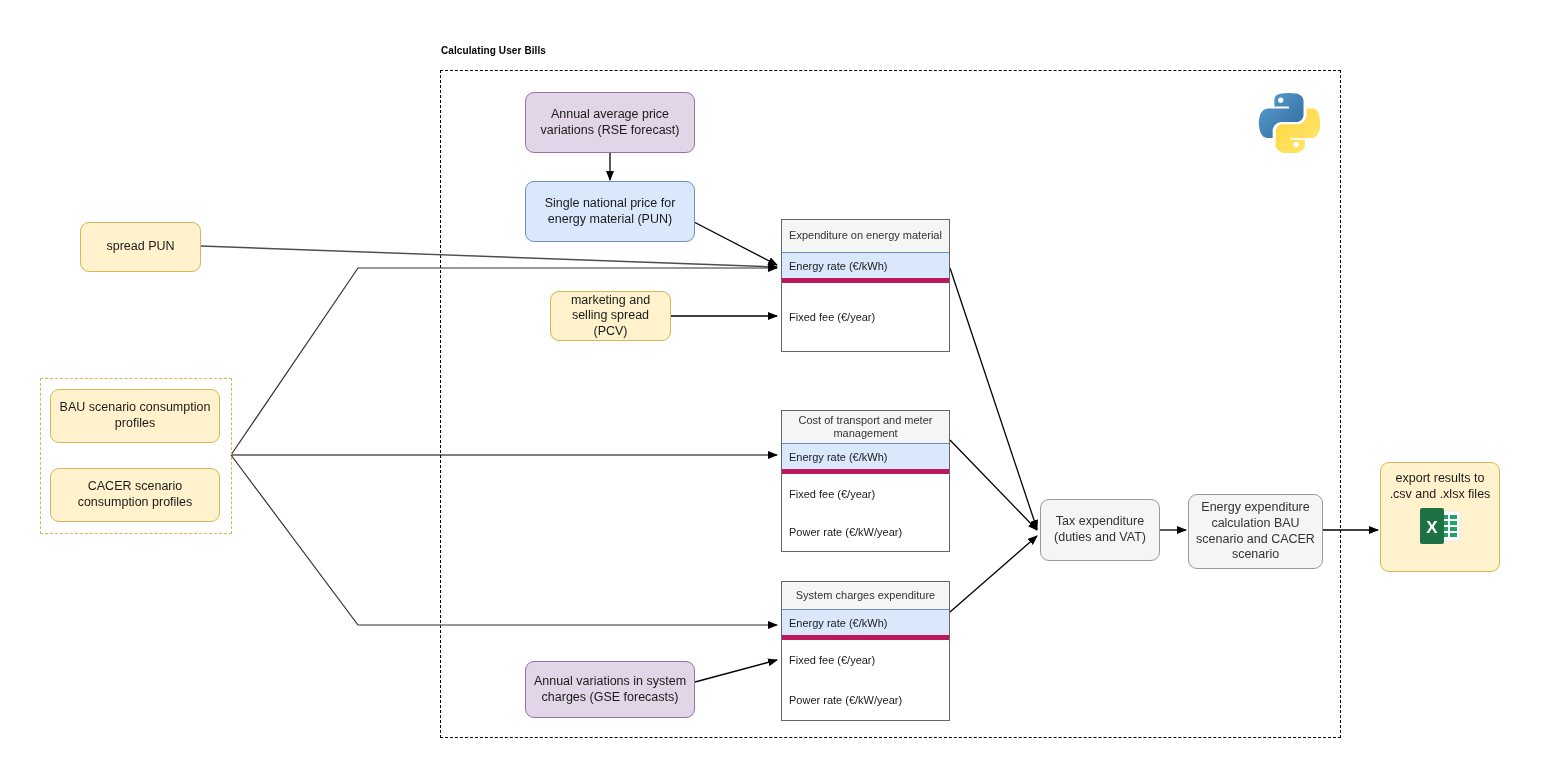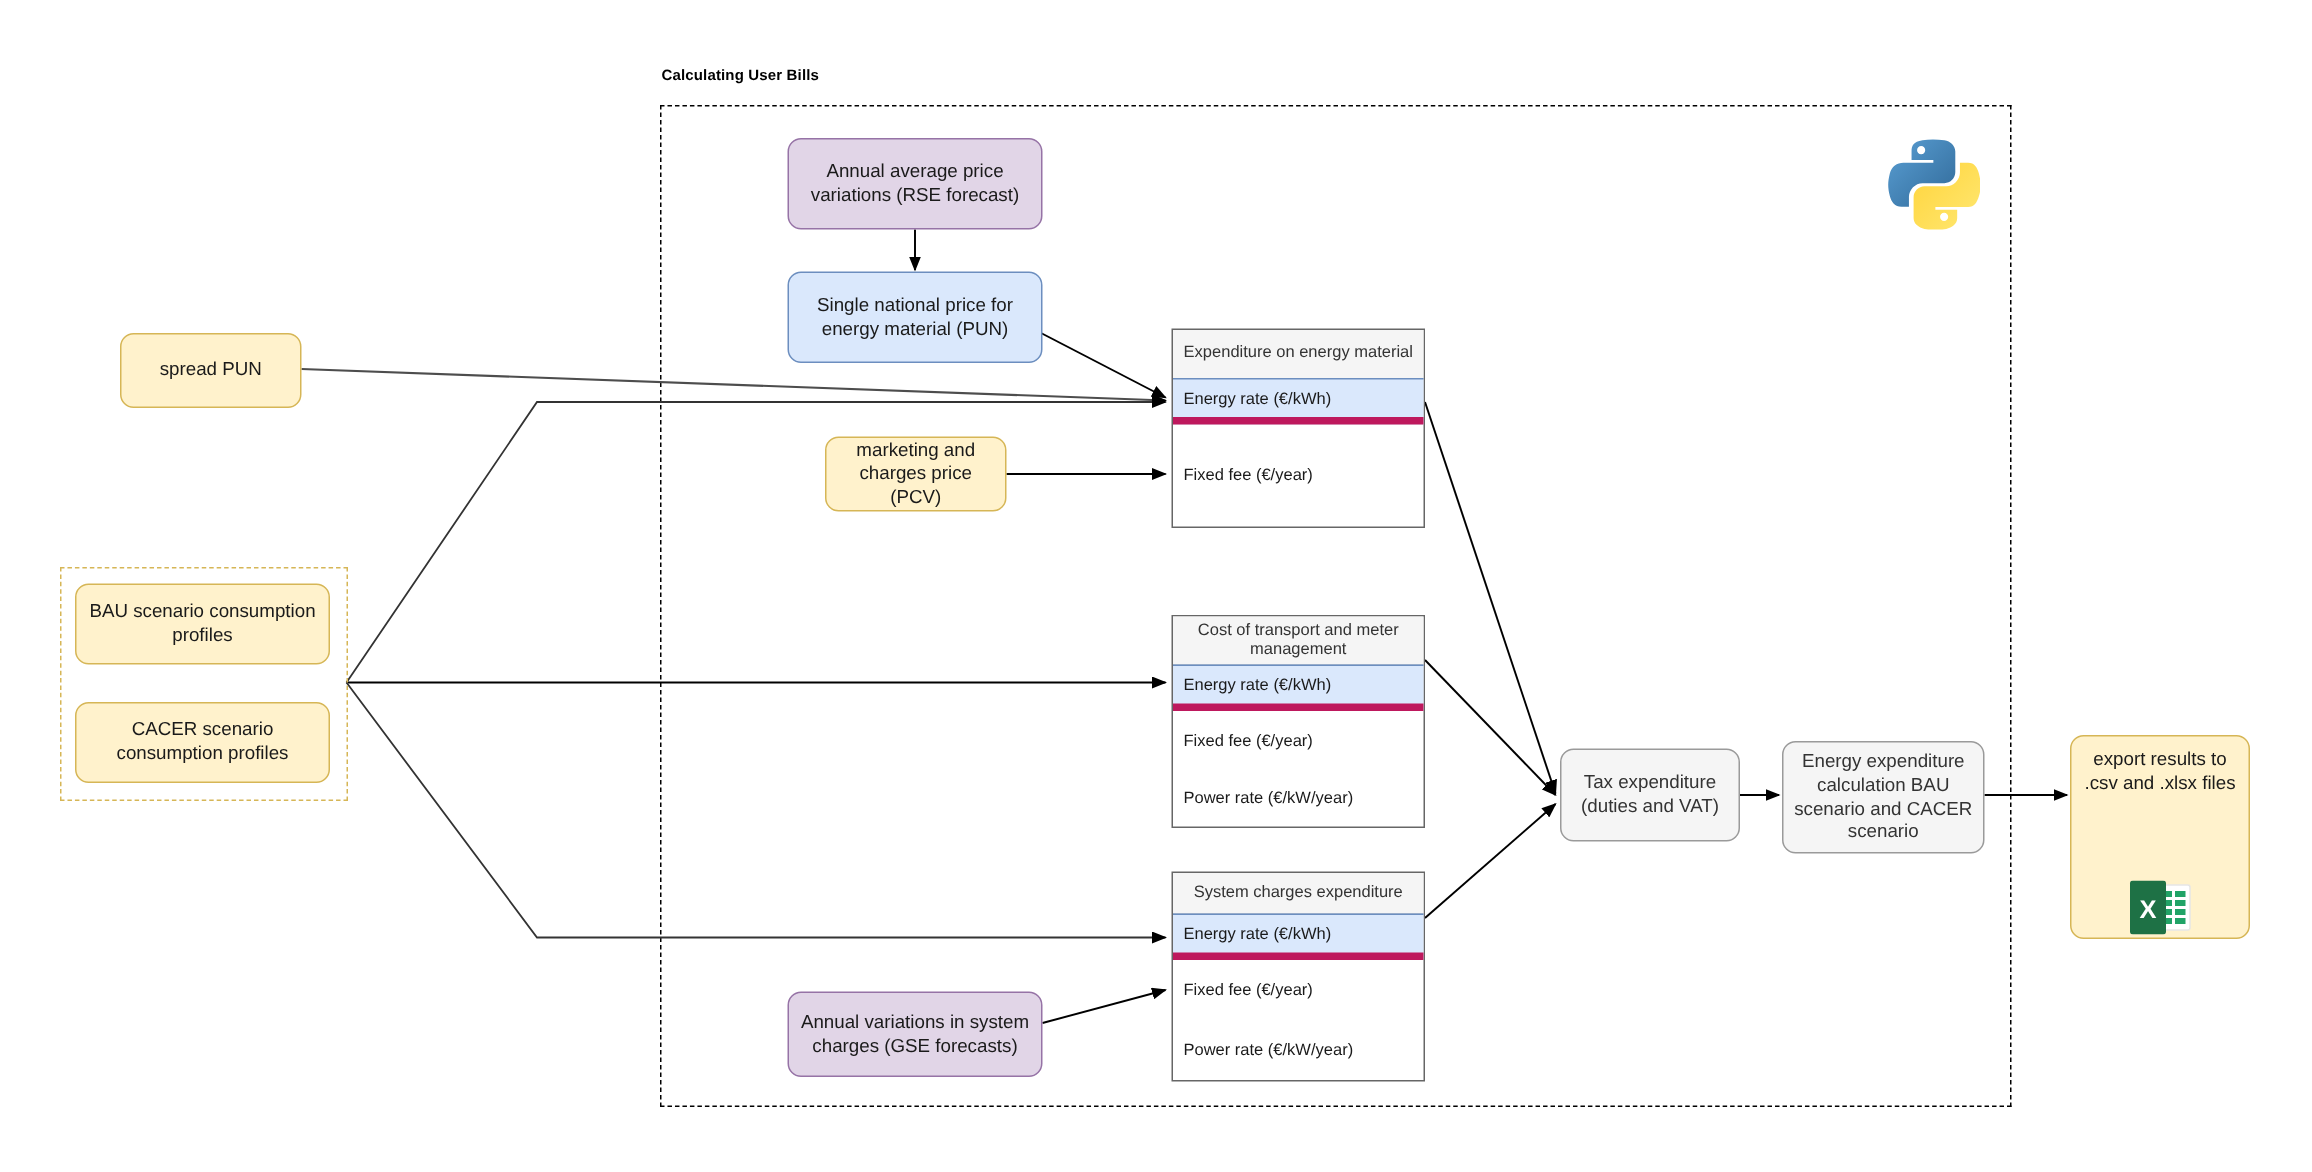--- a/index.html
+++ b/index.html
@@ -139,21 +139,21 @@
 
   <div class="node rounded blue" style="left:525px; top:181px; width:170px; height:61px;">
     <span class="node-text">Single national price for energy material (PUN)</span>
   </div>
 
   <div class="node rounded yellow" style="left:80px; top:222px; width:121px; height:50px;">
     <span class="node-text">spread PUN</span>
   </div>
 
   <div class="node rounded yellow" style="left:550px; top:291px; width:121px; height:50px;">
-    <span class="node-text">marketing and charges price (PCV)</span>
+    <span class="node-text">marketing and selling spread (PCV)</span>
   </div>
 
   <div class="group-dashed" style="left:40px; top:378px; width:192px; height:156px;"></div>
   <div class="node rounded yellow" style="left:50px; top:468px; width:170px; height:54px;">
     <span class="node-text">CACER scenario consumption profiles</span>
   </div>
   <div class="node rounded yellow" style="left:50px; top:389px; width:170px; height:54px;">
     <span class="node-text">BAU scenario consumption profiles</span>
   </div>
 
@@ -198,21 +198,21 @@
   </div>
 
   <div class="node rounded grey" style="left:1040px; top:499px; width:120px; height:62px;">
     <span class="node-text">Tax expenditure (duties and VAT)</span>
   </div>
 
   <div class="node rounded grey" style="left:1188px; top:494px; width:135px; height:75px;">
     <span class="node-text">Energy expenditure calculation BAU scenario and CACER scenario</span>
   </div>
 
-  <div class="node rounded yellow" style="left:1380px; top:462px; width:120px; height:136px; flex-direction:column; justify-content:space-between; gap:6px;margin-top:28px;">
+  <div class="node rounded yellow" style="left:1380px; top:462px; width:120px; height:110px; flex-direction:column; justify-content:flex-start; gap:6px;">
     <span class="node-text" style="margin-top:6px;">export results to .csv and .xlsx files</span>
     <span class="xls-logo" style="position:relative; width:44px; height:36px; display:block;">
       <svg width="44" height="36" viewBox="0 0 44 36">
         <rect x="16" y="3" width="26" height="30" rx="1.5" fill="#ffffff" stroke="#e6e6e6" stroke-width="1"></rect>
         <rect x="24" y="7" width="6" height="4" fill="#21a366"></rect>
         <rect x="32" y="7" width="7" height="4" fill="#21a366"></rect>
         <rect x="24" y="13" width="6" height="4" fill="#21a366"></rect>
         <rect x="32" y="13" width="7" height="4" fill="#21a366"></rect>
         <rect x="24" y="19" width="6" height="4" fill="#21a366"></rect>
         <rect x="32" y="19" width="7" height="4" fill="#21a366"></rect>

